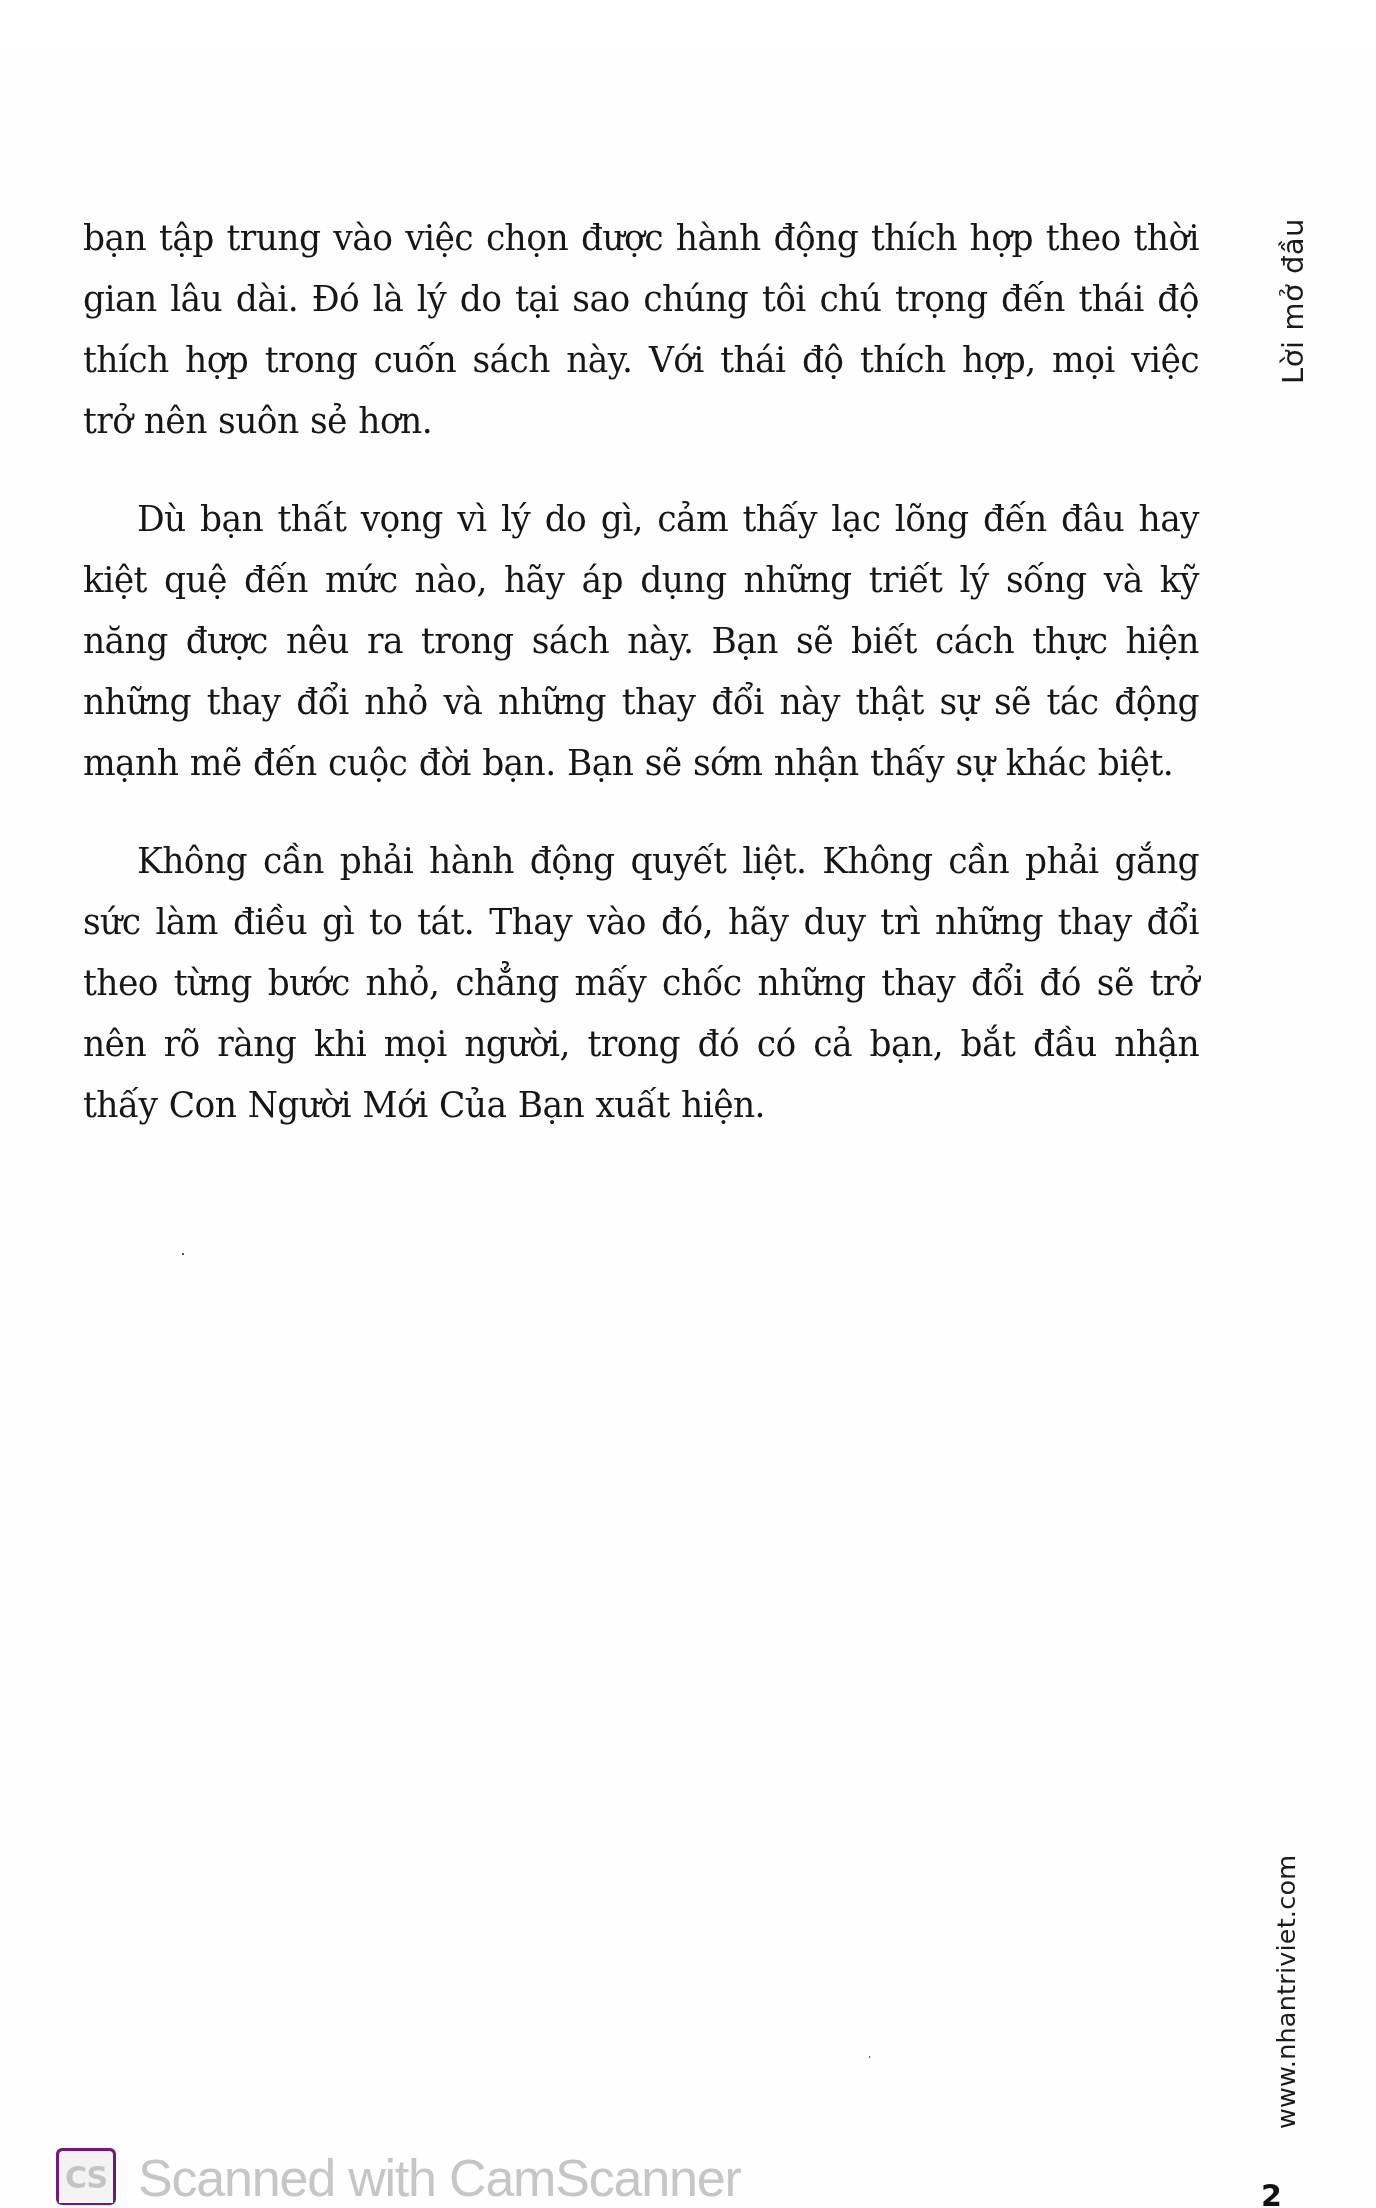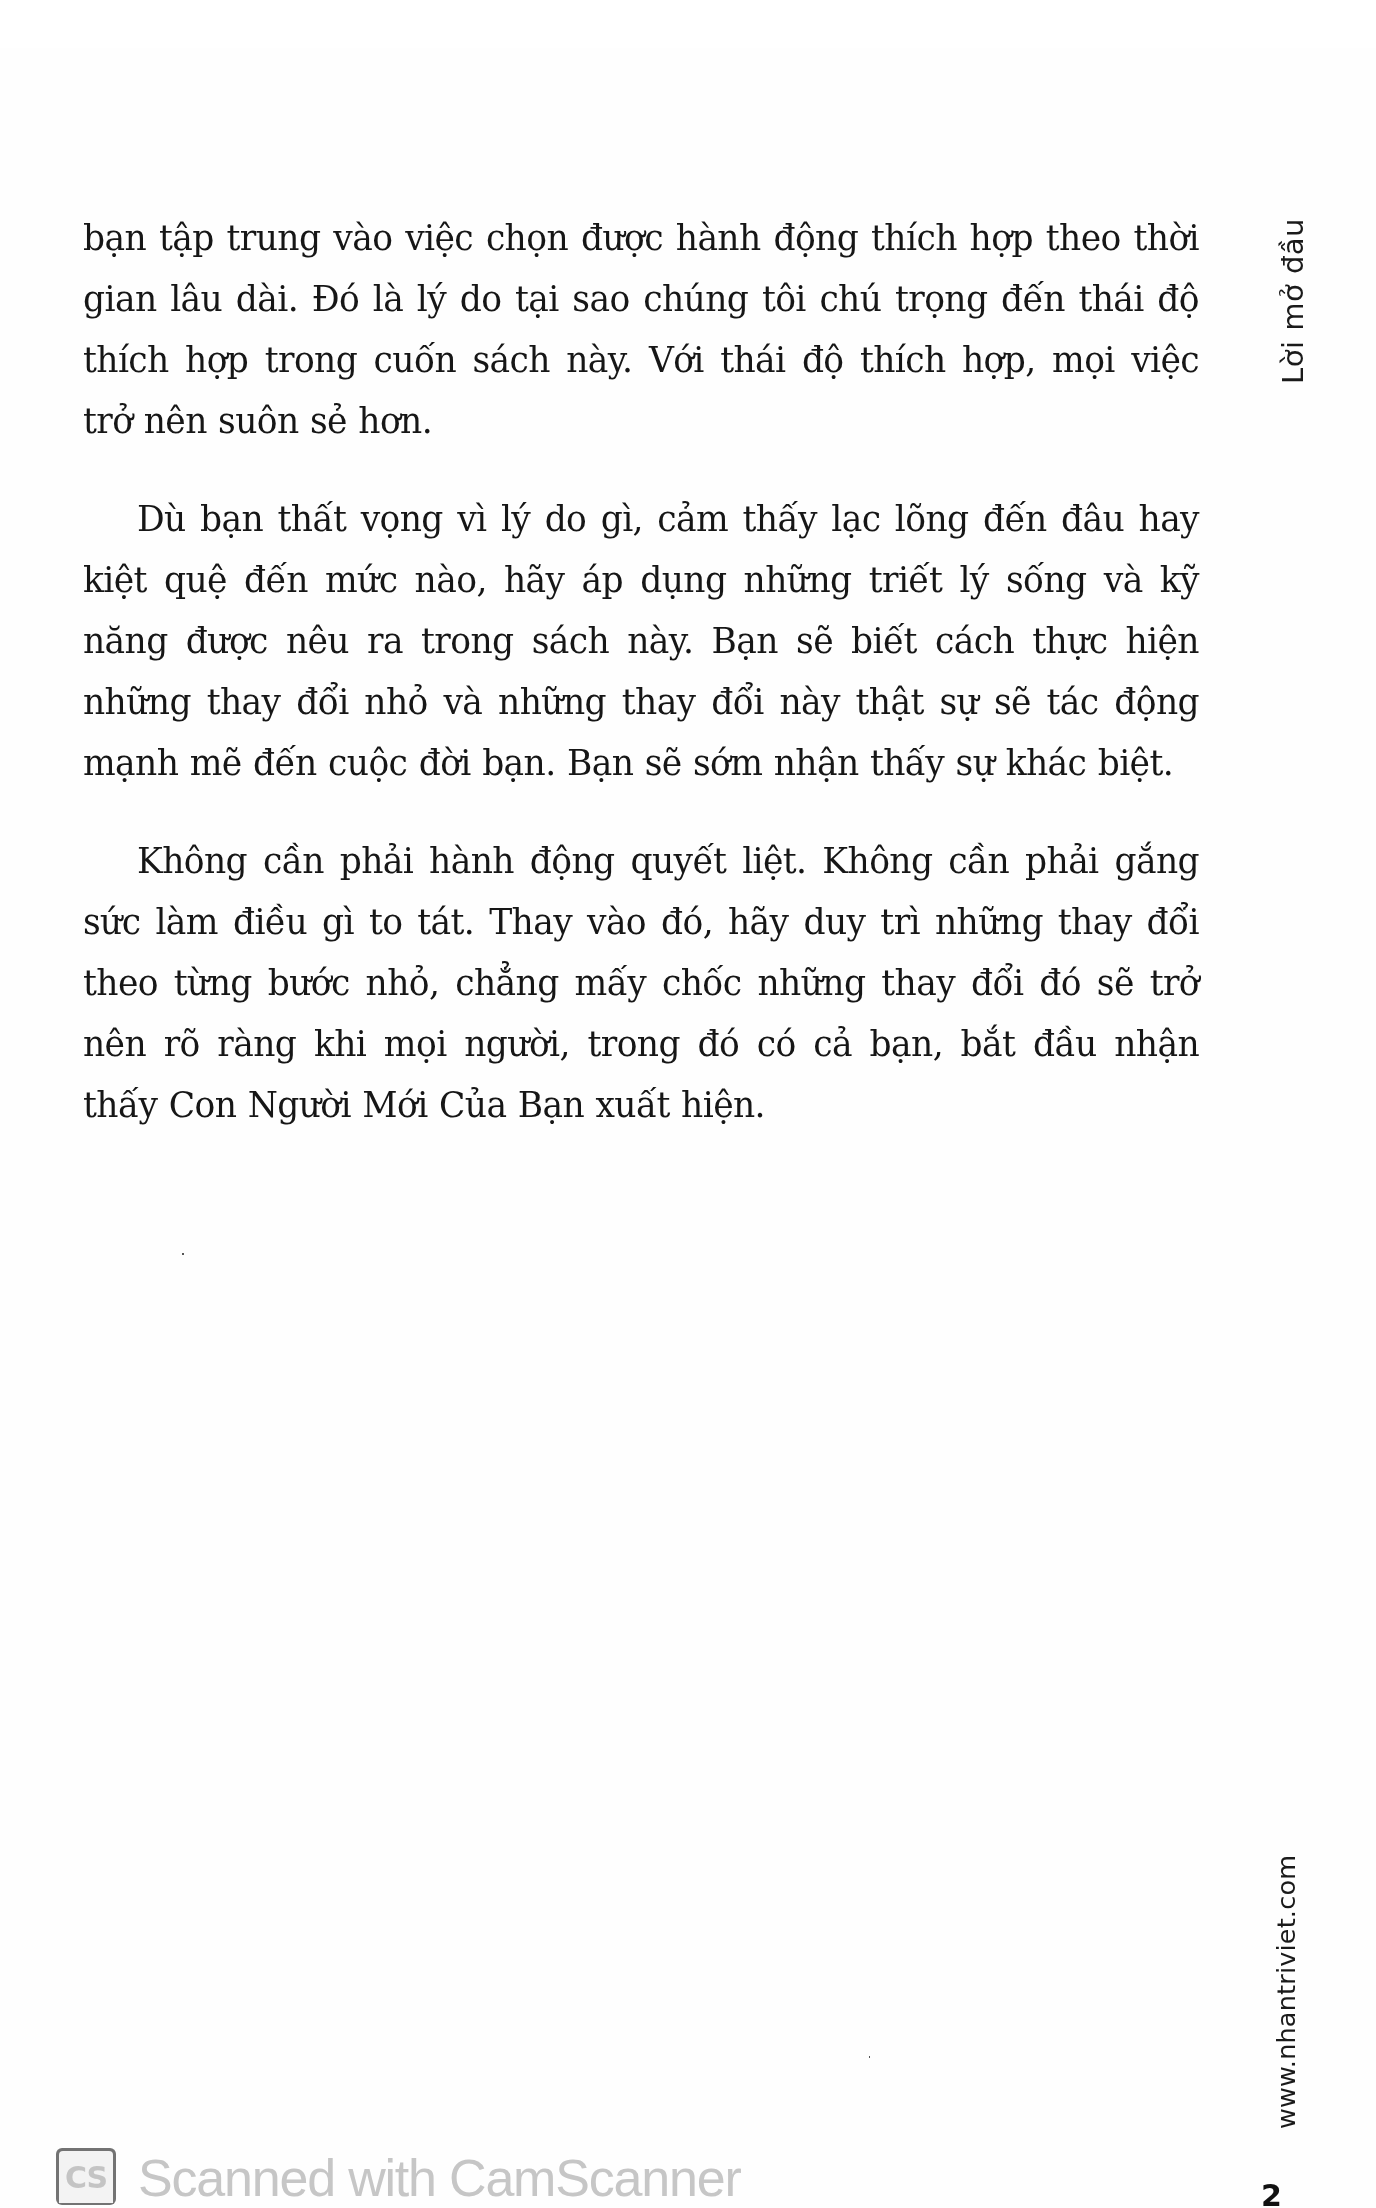--- a/index.html
+++ b/index.html
@@ -77,21 +77,21 @@
       left: 56px;
       top: 2100px;
       height: 80px;
       display: flex;
       align-items: flex-start;
     }
     .cs-logo {
       width: 60px;
       height: 57px;
       border-radius: 6px;
-      background: #737373;
+      background: #701a75;
       position: relative;
       overflow: hidden;
     }
     .cs-logo-top {
       position: absolute;
       left: 3px; top: 3px;
       width: 54px; height: 52px;
       background: #f3f3f3;
       border-radius: 4px 4px 0 0;
       display: flex;

